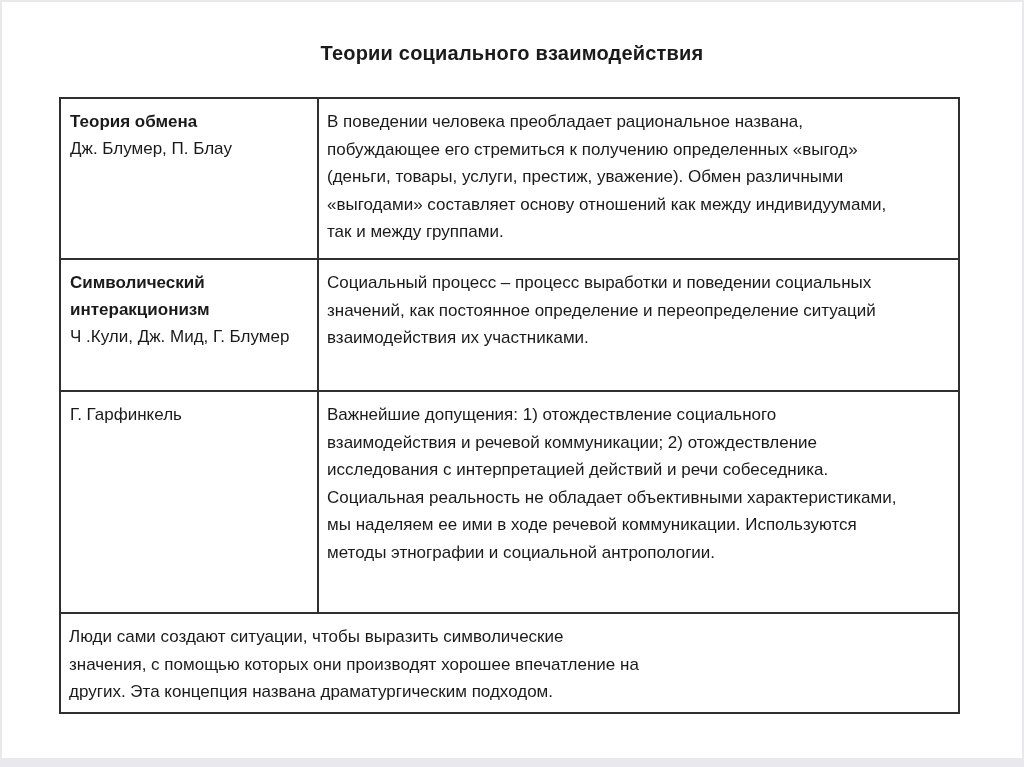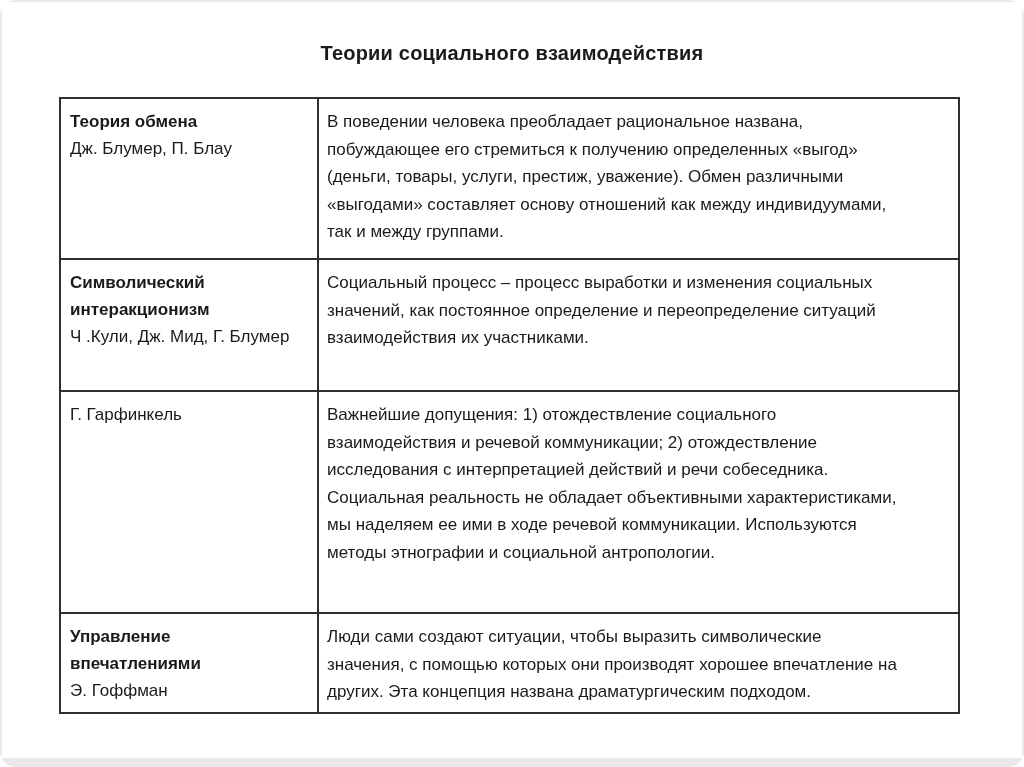--- a/index.html
+++ b/index.html
@@ -4,21 +4,20 @@
 <style>
   * { box-sizing: border-box; margin: 0; padding: 0; }
   html, body { background: #ffffff; }
   body { font-family: "Liberation Sans", "DejaVu Sans", sans-serif; }
   .canvas {
     position: relative;
     width: 1024px;
     height: 767px;
     background: var(--background, #ffffff);
     overflow: hidden;
-    border-radius: 16px;
   }
   
   .frame-top    { position:absolute; left:0; top:0;    width:1024px; height:2px;  background: var(--frame, #e9e9ed); }
   .frame-left   { position:absolute; left:0; top:0;    width:2px;    height:767px; background: var(--frame, #e9e9ed); }
   .frame-right  { position:absolute; right:0; top:0;   width:2px;    height:767px; background: var(--frame, #e9e9ed); }
   .frame-bottom { position:absolute; left:0; bottom:0; width:1024px; height:9px;  background: var(--frame, #e9e9ed); }
 
   .title {
     position: absolute;
     top: 42px;
@@ -105,46 +104,41 @@
       </div>
     </div>
 
     <div class="t-row r2 with-divider">
       <div class="cell-left">
         <div class="theory">Символический
 интеракционизм</div>
         <div class="authors">Ч .Кули, Дж. Мид, Г. Блумер</div>
       </div>
       <div class="cell-right">
-        <div class="desc">Социальный процесс – процесс выработки и изменения социальных
+        <div class="desc">Социальный процесс – процесс выработки и поведении социальных
 значений, как постоянное определение и переопределение ситуаций
 взаимодействия их участниками.</div>
       </div>
     </div>
 
     <div class="t-row r3 with-divider">
       <div class="cell-left">
         <div class="authors">Г. Гарфинкель</div>
       </div>
       <div class="cell-right">
         <div class="desc">Важнейшие допущения: 1) отождествление социального
 взаимодействия и речевой коммуникации; 2) отождествление
 исследования с интерпретацией действий и речи собеседника.
 Социальная реальность не обладает объективными характеристиками,
 мы наделяем ее ими в ходе речевой коммуникации. Используются
 методы этнографии и социальной антропологии.</div>
       </div>
     </div>
 
     <div class="t-row r4">
-      <div class="cell-left">
-        <div class="theory">Управление
-впечатлениями</div>
-        <div class="authors">Э. Гоффман</div>
-      </div>
       <div class="cell-right">
         <div class="desc">Люди сами создают ситуации, чтобы выразить символические
 значения, с помощью которых они производят хорошее впечатление на
 других. Эта концепция названа драматургическим подходом.</div>
       </div>
     </div>
 
   </div>
 </div>
 

